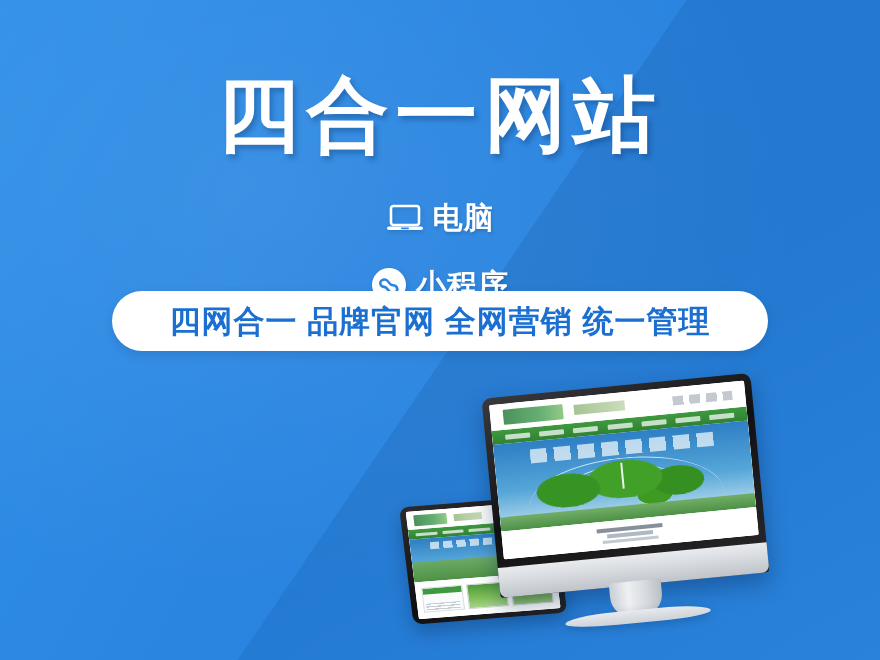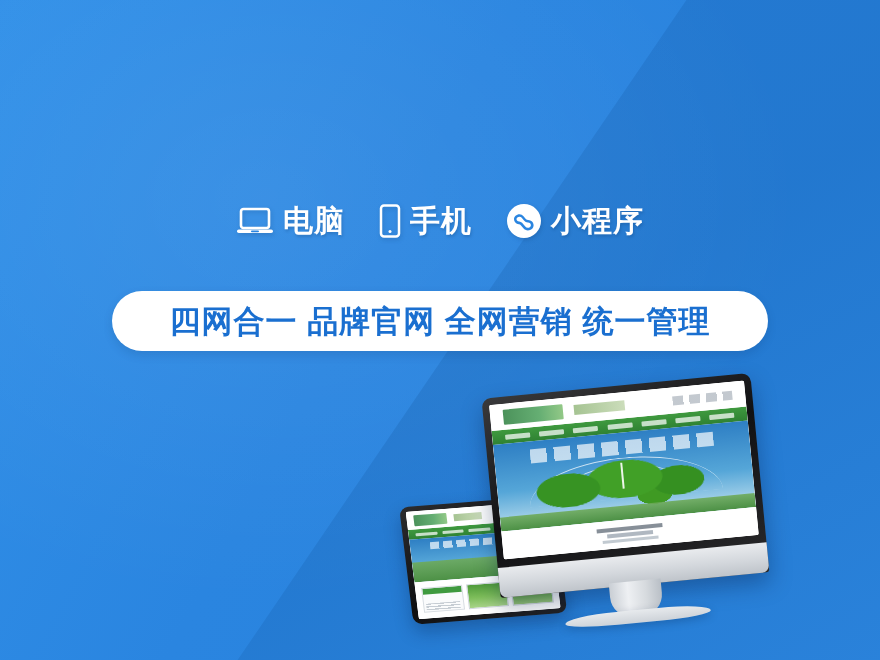--- a/index.html
+++ b/index.html
@@ -44,22 +44,23 @@
     text-shadow:3px 4px 5px rgba(10,50,100,.33);
     white-space:nowrap;
   }
 
   
   .platforms{
     position:absolute;
     left:0;right:0;top:203px;
     display:flex;
     align-items:center;
-    justify-content:center;
+    justify-content:flex-end;
     gap:34px;
+    flex-direction:column;
   }
   .platform{
     display:flex;
     align-items:center;
     gap:9px;
   }
   .platform .plabel{
     color:#ffffff;
     font-size:30px;
     font-weight:bold;
@@ -355,43 +356,35 @@
 </style>
 </head>
 <body>
 
 <div id="banner">
 
   <div class="bg-base"></div>
   <div class="bg-diagonal"></div>
   <div class="bg-vignette"></div>
 
+  <div class="title">四合一网站</div>
 
   <div class="platforms">
 
     <div class="platform">
       <span class="picon">
         <svg width="38" height="30" viewBox="0 0 38 30" aria-hidden="true">
           <rect x="5" y="3" width="28" height="19" rx="2.5" fill="none" stroke="#ffffff" stroke-width="2.6"></rect>
           <rect x="1" y="23.5" width="36" height="3.6" rx="1.8" fill="#ffffff"></rect>
           <rect x="15" y="24.4" width="8" height="1.8" rx=".9" fill="#2a85e0"></rect>
         </svg>
       </span>
       <span class="plabel">电脑</span>
     </div>
 
-    <div class="platform">
-      <span class="picon">
-        <svg width="22" height="34" viewBox="0 0 22 34" aria-hidden="true">
-          <rect x="2" y="1.5" width="18" height="31" rx="3" fill="none" stroke="#ffffff" stroke-width="2.5"></rect>
-          <circle cx="11" cy="27.6" r="1.5" fill="#ffffff"></circle>
-        </svg>
-      </span>
-      <span class="plabel">手机</span>
-    </div>
 
 
     <div class="platform">
       <span class="picon">
         <svg width="36" height="36" viewBox="0 0 36 36" aria-hidden="true">
           <circle cx="18" cy="18" r="17" fill="#ffffff"></circle>
           <path d="M13.6 11.2c-3.2 0-5.6 2.3-5.6 5.1 0 2.6 2 4.6 4.8 4.9.9.1 1.6.5 2.2 1.2l2.4 2.9c1.1 1.3 2.7 2.1 4.5 2.1 3.2 0 5.7-2.3 5.7-5.2 0-2.8-2.3-5-5.4-5.1-1 0-1.8-.4-2.4-1.1l-2.3-2.8c-1-1.2-2.5-2-4-2Zm0 2.6c.8 0 1.6.4 2.1 1l2.3 2.8c1 1.2 2.4 1.9 4 2 1.7 0 2.9 1.1 2.9 2.6 0 1.5-1.3 2.6-3.1 2.6-1 0-1.9-.4-2.5-1.2l-2.4-2.9c-1-1.2-2.3-1.9-3.8-2.1-1.5-.2-2.6-1.2-2.6-2.4 0-1.3 1.3-2.4 3.1-2.4Z" fill="#2a85e0"></path>
         </svg>
       </span>
       <span class="plabel">小程序</span>

